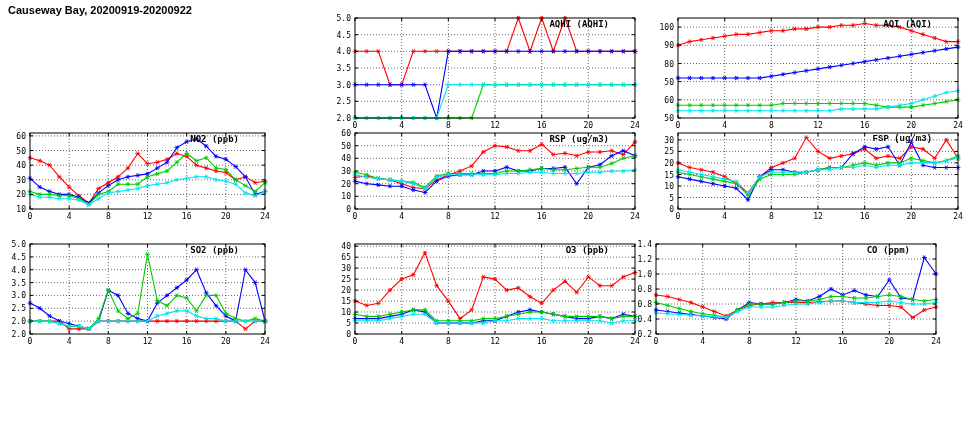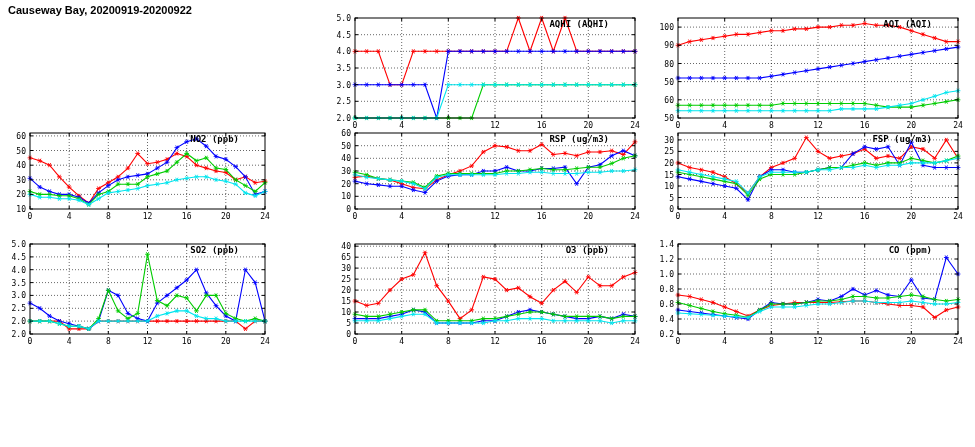--- a/index.html
+++ b/index.html
@@ -799,21 +799,21 @@
       <line x1="308" y1="65.0" x2="305" y2="65.0" stroke="#000" stroke-width="1"></line>
       <line x1="28" y1="53.5" x2="31" y2="53.5" stroke="#000" stroke-width="1"></line>
       <line x1="308" y1="53.5" x2="305" y2="53.5" stroke="#000" stroke-width="1"></line>
       <line x1="28" y1="41.9" x2="31" y2="41.9" stroke="#000" stroke-width="1"></line>
       <line x1="308" y1="41.9" x2="305" y2="41.9" stroke="#000" stroke-width="1"></line>
       <line x1="28" y1="30.4" x2="31" y2="30.4" stroke="#000" stroke-width="1"></line>
       <line x1="308" y1="30.4" x2="305" y2="30.4" stroke="#000" stroke-width="1"></line>
       <line x1="28" y1="18.9" x2="31" y2="18.9" stroke="#000" stroke-width="1"></line>
       <line x1="308" y1="18.9" x2="305" y2="18.9" stroke="#000" stroke-width="1"></line>
     </svg>
-    <div class="ptitle" style="right: 38px; top: 13px;">FSP (ug/m3)</div>
+    <div class="ptitle" style="right: 38px; top: 13px; font-family: Liberation Mono, monospace;">FSP (ug/m3)</div>
     <div class="tick-label xlab" style="left: 28px; top: 91px;">0</div>
     <div class="tick-label xlab" style="left: 74.7px; top: 91px;">4</div>
     <div class="tick-label xlab" style="left: 121.3px; top: 91px;">8</div>
     <div class="tick-label xlab" style="left: 168px; top: 91px;">12</div>
     <div class="tick-label xlab" style="left: 214.7px; top: 91px;">16</div>
     <div class="tick-label xlab" style="left: 261.3px; top: 91px;">20</div>
     <div class="tick-label xlab" style="left: 308px; top: 91px;">24</div>
     <div class="tick-label ylab" style="left: 0px; width: 24px; top: 88px;">0</div>
     <div class="tick-label ylab" style="left: 0px; width: 24px; top: 76.5px;">5</div>
     <div class="tick-label ylab" style="left: 0px; width: 24px; top: 65px;">10</div>
@@ -1152,21 +1152,21 @@
     <div class="tick-label ylab" style="left: 0px; width: 24px; top: 102px;">0</div>
     <div class="tick-label ylab" style="left: 0px; width: 24px; top: 91px;">5</div>
     <div class="tick-label ylab" style="left: 0px; width: 24px; top: 80px;">10</div>
     <div class="tick-label ylab" style="left: 0px; width: 24px; top: 69.1px;">15</div>
     <div class="tick-label ylab" style="left: 0px; width: 24px; top: 58.1px;">20</div>
     <div class="tick-label ylab" style="left: 0px; width: 24px; top: 47.1px;">25</div>
     <div class="tick-label ylab" style="left: 0px; width: 24px; top: 36.1px;">30</div>
     <div class="tick-label ylab" style="left: 0px; width: 24px; top: 25.2px;">65</div>
     <div class="tick-label ylab" style="left: 0px; width: 24px; top: 14.2px;">40</div>
   </div>
-<div class="panel" id="panel-7" style="left: 650px; top: 232px; width: 320px; height: 124px;">
+<div class="panel" id="panel-7" style="left: 628px; top: 232px; width: 320px; height: 124px;">
     <svg width="320" height="124">
       <line x1="28" y1="87.0" x2="308" y2="87.0" stroke="#000" stroke-width="0.6" stroke-dasharray="1,2"></line>
       <line x1="28" y1="72.0" x2="308" y2="72.0" stroke="#000" stroke-width="0.6" stroke-dasharray="1,2"></line>
       <line x1="28" y1="57.0" x2="308" y2="57.0" stroke="#000" stroke-width="0.6" stroke-dasharray="1,2"></line>
       <line x1="28" y1="42.0" x2="308" y2="42.0" stroke="#000" stroke-width="0.6" stroke-dasharray="1,2"></line>
       <line x1="28" y1="27.0" x2="308" y2="27.0" stroke="#000" stroke-width="0.6" stroke-dasharray="1,2"></line>
       <line x1="74.7" y1="12" x2="74.7" y2="102" stroke="#000" stroke-width="0.6" stroke-dasharray="1,2"></line>
       <line x1="121.3" y1="12" x2="121.3" y2="102" stroke="#000" stroke-width="0.6" stroke-dasharray="1,2"></line>
       <line x1="168.0" y1="12" x2="168.0" y2="102" stroke="#000" stroke-width="0.6" stroke-dasharray="1,2"></line>
       <line x1="214.7" y1="12" x2="214.7" y2="102" stroke="#000" stroke-width="0.6" stroke-dasharray="1,2"></line>

